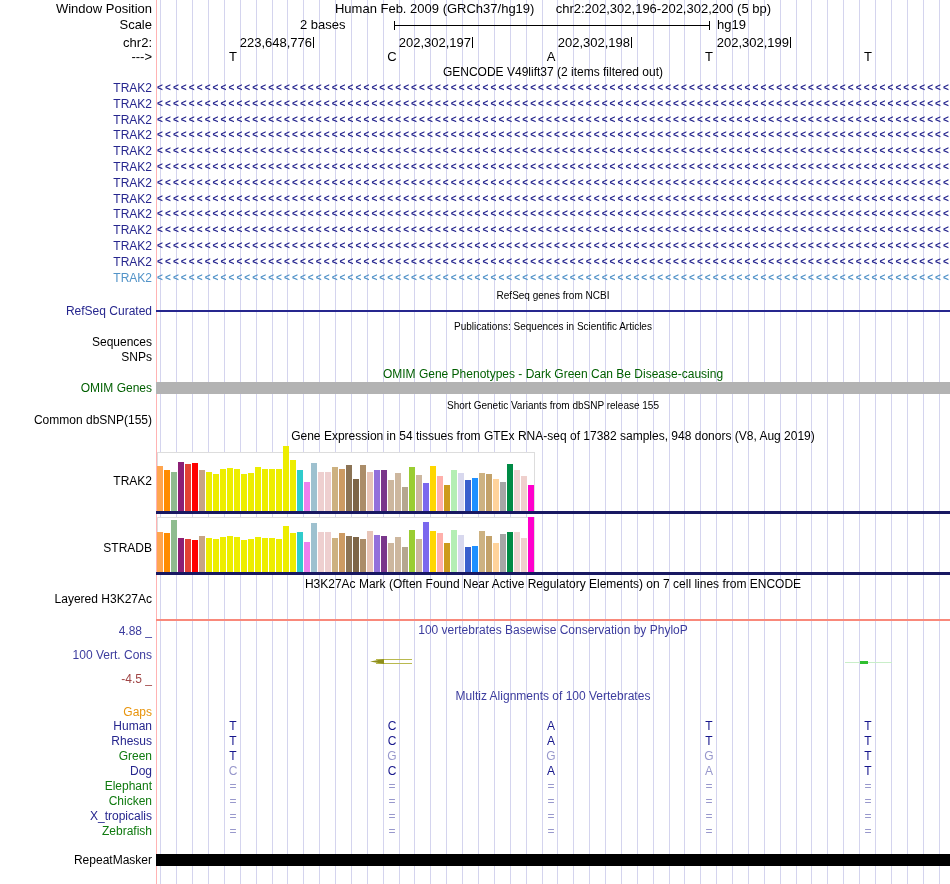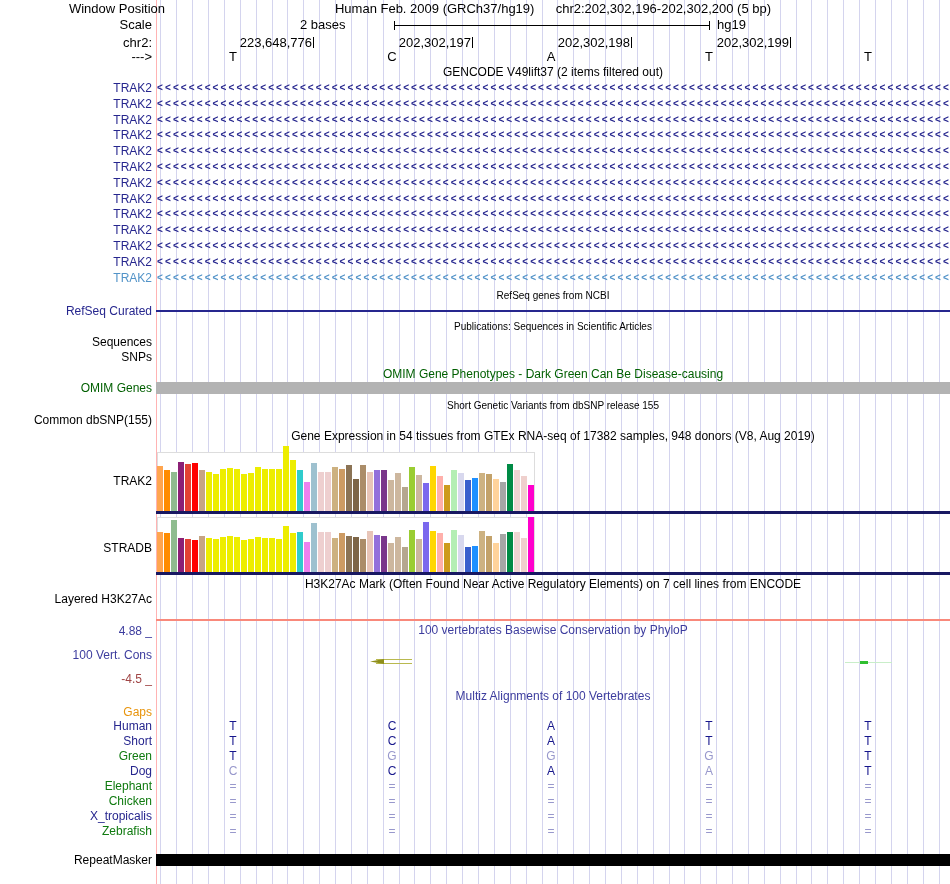--- a/index.html
+++ b/index.html
@@ -35,21 +35,21 @@
   .dim{color:#9898cc;}
   .dark{color:#16168c;}
 </style>
 </head>
 <body>
 
 <div id="browser">
   <div id="grid"></div>
   <div id="pink-guide"></div>
 
-  <div class="lbl" style="top:2px;font-size:13px;margin-left:13px;">Window Position</div>
+  <div class="lbl" style="top:2px;font-size:13px;">Window Position</div>
   <div style="position:absolute;left:156px;top:2px;width:794px;text-align:center;font-size:13px;line-height:14px;">
     <span>Human Feb. 2009 (GRCh37/hg19)</span>
     <span style="display:inline-block;width:14px;"></span>
     <span>chr2:202,302,196-202,302,200 (5 bp)</span>
   </div>
 
   <div class="lbl" style="top:18px;font-size:13px;">Scale</div>
   <div style="position:absolute;left:300px;top:18px;width:89px;font-size:13px;line-height:14px;">2 bases</div>
   <div style="position:absolute;left:394px;top:25px;width:316px;height:1px;background:#000;"></div>
   <div style="position:absolute;left:394px;top:21px;width:1px;height:9px;background:#000;"></div>
@@ -261,21 +261,21 @@
 
   <div class="ctitle blue" style="top:690px;">Multiz Alignments of 100 Vertebrates</div>
   <div class="lbl orange" style="top:705px;">Gaps</div>
   <div id="multiz-rows">
       <div class="navy" style="position: absolute; left: 0px; top: 719px; width: 152px; text-align: right; line-height: 14px;">Human</div>
       <div class="dark" style="position: absolute; left: 225px; top: 719px; width: 16px; text-align: center; line-height: 14px;">T</div>
       <div class="dark" style="position: absolute; left: 384px; top: 719px; width: 16px; text-align: center; line-height: 14px;">C</div>
       <div class="dark" style="position: absolute; left: 543px; top: 719px; width: 16px; text-align: center; line-height: 14px;">A</div>
       <div class="dark" style="position: absolute; left: 701px; top: 719px; width: 16px; text-align: center; line-height: 14px;">T</div>
       <div class="dark" style="position: absolute; left: 860px; top: 719px; width: 16px; text-align: center; line-height: 14px;">T</div>
-      <div class="navy" style="position: absolute; left: 0px; top: 734px; width: 152px; text-align: right; line-height: 14px;">Short</div>
+      <div class="navy" style="position: absolute; left: 0px; top: 734px; width: 152px; text-align: right; line-height: 14px;">Rhesus</div>
       <div class="dark" style="position: absolute; left: 225px; top: 734px; width: 16px; text-align: center; line-height: 14px;">T</div>
       <div class="dark" style="position: absolute; left: 384px; top: 734px; width: 16px; text-align: center; line-height: 14px;">C</div>
       <div class="dark" style="position: absolute; left: 543px; top: 734px; width: 16px; text-align: center; line-height: 14px;">A</div>
       <div class="dark" style="position: absolute; left: 701px; top: 734px; width: 16px; text-align: center; line-height: 14px;">T</div>
       <div class="dark" style="position: absolute; left: 860px; top: 734px; width: 16px; text-align: center; line-height: 14px;">T</div>
       <div class="green" style="position: absolute; left: 0px; top: 749px; width: 152px; text-align: right; line-height: 14px;">Green</div>
       <div class="dark" style="position: absolute; left: 225px; top: 749px; width: 16px; text-align: center; line-height: 14px;">T</div>
       <div class="dim" style="position: absolute; left: 384px; top: 749px; width: 16px; text-align: center; line-height: 14px;">G</div>
       <div class="dim" style="position: absolute; left: 543px; top: 749px; width: 16px; text-align: center; line-height: 14px;">G</div>
       <div class="dim" style="position: absolute; left: 701px; top: 749px; width: 16px; text-align: center; line-height: 14px;">G</div>

